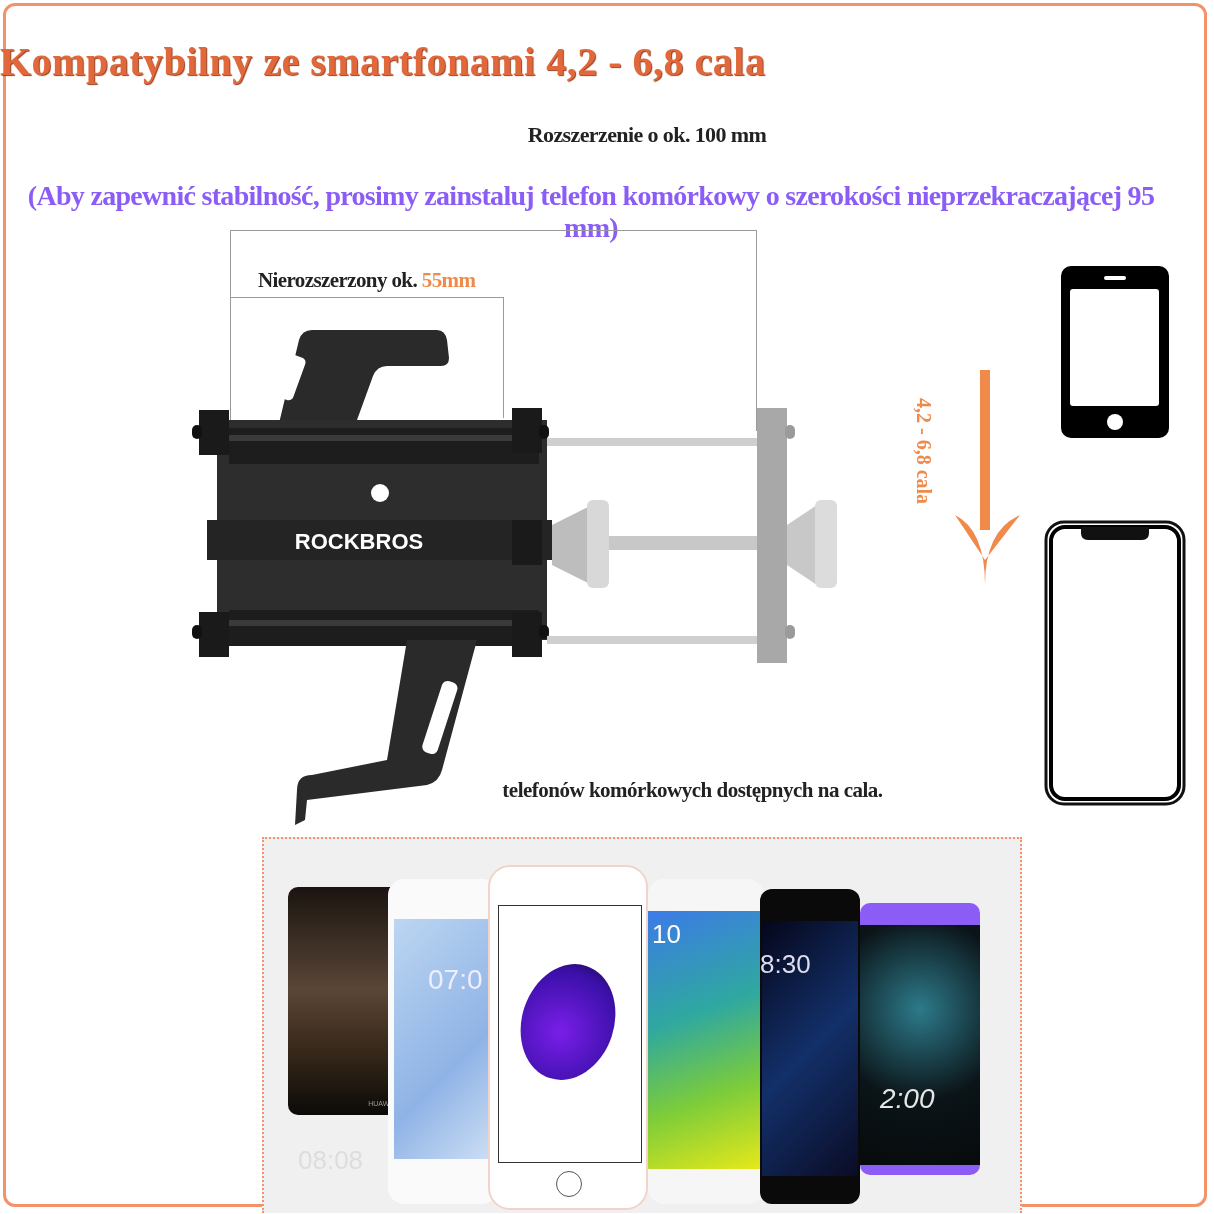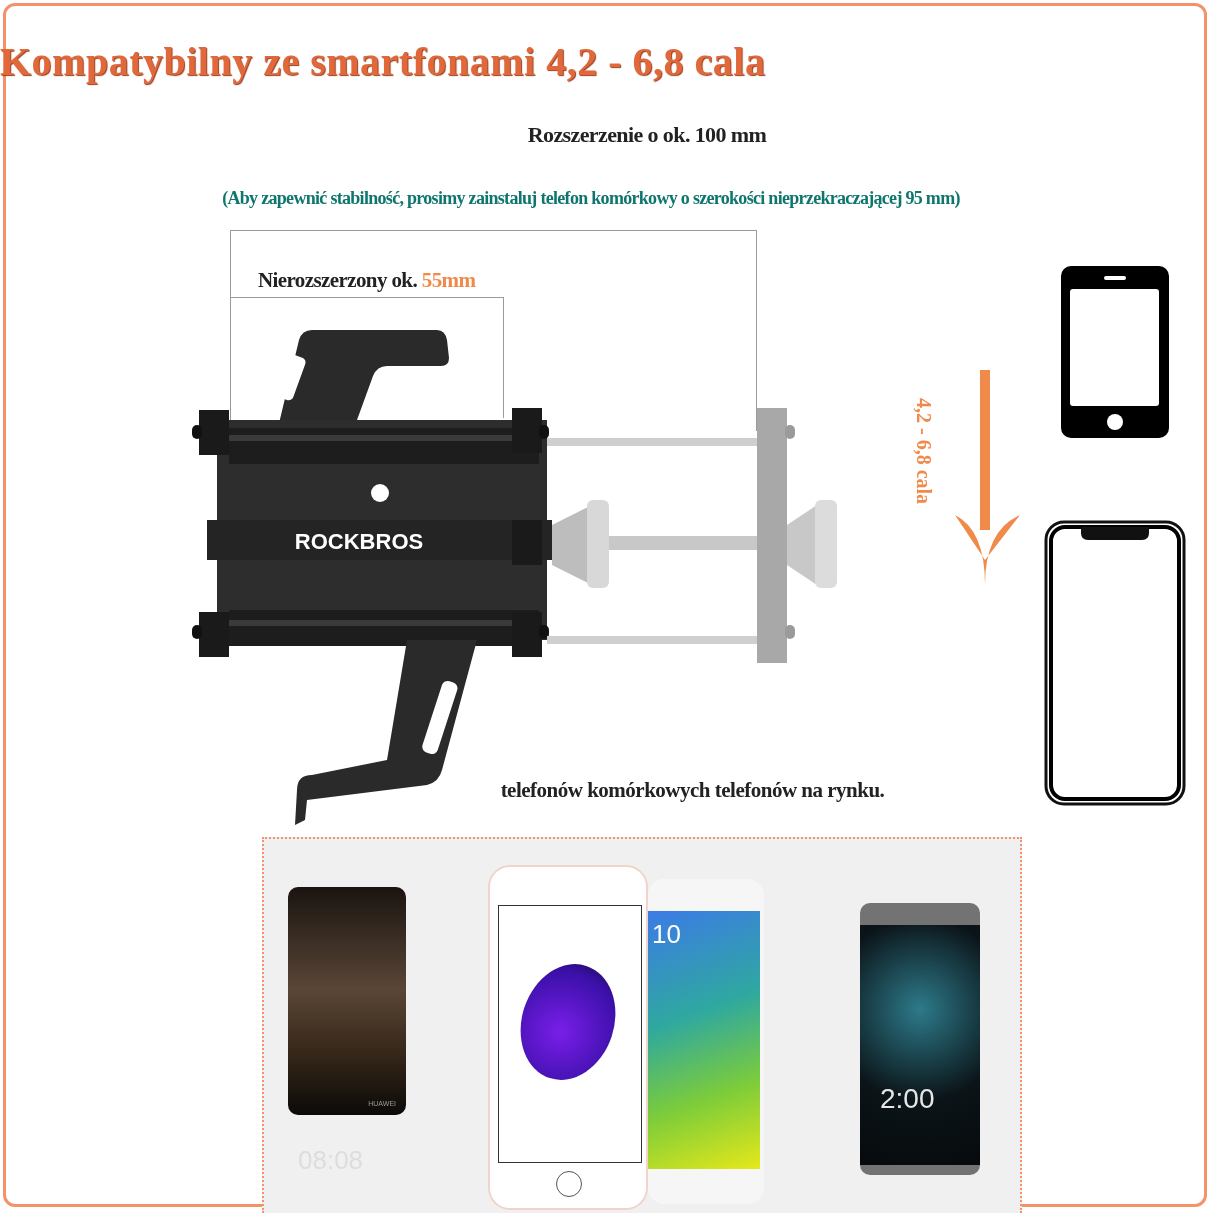--- a/index.html
+++ b/index.html
@@ -1,20 +1,20 @@
 <!DOCTYPE html>
 <html><head>
 <meta charset="utf-8">
 <style>
   html,body{margin:0;padding:0;background:#fff;}
   body{width:1214px;height:1214px;position:relative;overflow:hidden;font-family:"DejaVu Serif",serif;}
   .frame{position:absolute;left:3px;top:3px;width:1204px;height:1204px;border:3px solid #f4926a;border-radius:12px;box-sizing:border-box;}
   .title{position:absolute;left:0;width:1184px;top:38px;text-align:left;font-family:"Liberation Serif",serif;font-weight:bold;font-size:40px;color:#e0683a;letter-spacing:0.5px;text-shadow:1px 1px 1px #9a4020;}
   .sub1{position:absolute;left:0;width:1294px;top:122px;text-align:center;font-family:"Liberation Serif",serif;font-weight:bold;font-size:22px;color:#222;letter-spacing:-0.6px;}
-  .sub2{position:absolute;left:0;width:1182px;top:180px;text-align:center;font-family:"Liberation Serif",serif;font-weight:bold;font-size:18px;color:#0f766e;letter-spacing:-0.7px;margin-top:8px;}
+  .sub2{position:absolute;left:0;width:1182px;top:180px;text-align:center;font-family:"Liberation Serif",serif;font-weight:bold;font-size:28px;color:#8b5cf6;letter-spacing:-0.7px;}
   .dimbox-outer{position:absolute;left:230px;top:230px;width:525px;height:200px;border:1px solid #9a9a9a;border-bottom:none;}
   .dimbox-inner{position:absolute;left:230px;top:297px;width:272px;height:120px;border:1px solid #9a9a9a;border-bottom:none;}
   .nlabel{position:absolute;left:258px;top:268px;font-family:"Liberation Serif",serif;font-weight:bold;font-size:21px;color:#222;letter-spacing:-0.6px;}
   .nlabel .hl{color:#f08a4b;}
   .mount{position:absolute;left:187px;top:320px;}
   .arrow{position:absolute;left:955px;top:370px;}
   .range-label{position:absolute;left:912px;top:398px;writing-mode:vertical-rl;font-family:"Liberation Serif",serif;font-weight:bold;font-size:20px;color:#f08a4b;}
   .phone-small{position:absolute;left:1061px;top:266px;}
   .phone-large{position:absolute;left:1044px;top:520px;}
   .caption{position:absolute;left:420px;width:545px;top:775px;text-align:center;font-family:"Liberation Serif",serif;font-weight:bold;font-size:21px;color:#222;letter-spacing:-0.5px;line-height:31px;}
@@ -90,34 +90,42 @@
   <circle cx="54" cy="156" r="8" fill="#fff"></circle>
 </svg>
 
 <svg class="phone-large" width="142" height="286" viewBox="0 0 142 286">
   <rect x="2" y="2" width="138" height="282" rx="18" fill="none" stroke="#111" stroke-width="3"></rect>
   <rect x="7" y="7" width="128" height="272" rx="14" fill="#fff" stroke="#000" stroke-width="4"></rect>
   <path d="M37 7 L105 7 L105 13 Q105 20 98 20 L44 20 Q37 20 37 13 Z" fill="#111"></path>
 </svg>
 
 <div class="caption">
-  <div>telefonów komórkowych telefonów na rynku.</div>
+  <div>telefonów komórkowych dostępnych na cala.</div>
 </div>
 
 <div class="gallery">
   <div class="ph" style="left:24px;top:48px;width:118px;height:228px;background:linear-gradient(#1a1410,#5a4636 45%,#3a2a1c 70%,#0c0a08);border-radius:10px;">
     <div style="position:absolute;left:10px;top:258px;color:#ddd;font-family:'Liberation Sans',sans-serif;font-size:26px;">08:08</div>
     <div style="position:absolute;right:10px;bottom:8px;color:#999;font-family:'Liberation Sans',sans-serif;font-size:7px;">HUAWEI</div>
+  </div>
+  <div class="ph" style="left:124px;top:40px;width:110px;height:325px;background:#fafafa;border-radius:16px;">
+    <div style="position:absolute;left:6px;top:40px;width:104px;height:240px;background:linear-gradient(135deg,#bcd6f2,#8fb3e6 60%,#cfe0f5);"></div>
+    <div style="position:absolute;left:40px;top:85px;color:#eef;font-family:'Liberation Sans',sans-serif;font-size:28px;">07:0</div>
   </div>
   <div class="ph" style="left:224px;top:26px;width:160px;height:345px;background:#fff;border:2px solid #f1d4c8;border-radius:22px;">
     <div style="position:absolute;left:8px;top:38px;width:142px;height:256px;border:1px solid #333;background:#fff;"></div>
     <div style="position:absolute;left:32px;top:96px;width:92px;height:118px;border-radius:50%;background:radial-gradient(circle at 45% 60%,#7a1ee8,#3a10a8 70%,#1a0840);transform:rotate(18deg);"></div>
     <div style="position:absolute;left:66px;top:304px;width:24px;height:24px;border:1px solid #555;border-radius:50%;"></div>
   </div>
   <div class="ph" style="left:384px;top:40px;width:116px;height:325px;background:#f6f6f6;border-radius:16px;padding-left:41px;">
     <div style="position:absolute;left:0;top:32px;width:112px;height:258px;background:linear-gradient(160deg,#3c7be6,#2fa8a0 40%,#7ccc3a 70%,#e6e81a);"></div>
     <div style="position:absolute;left:4px;top:40px;color:#fff;font-family:'Liberation Sans',sans-serif;font-size:26px;">10</div>
   </div>
-  <div class="ph" style="left:596px;top:64px;width:120px;height:272px;background:#737373;border-radius:10px;">
+  <div class="ph" style="left:496px;top:50px;width:100px;height:315px;background:#0a0a0a;border-radius:12px;">
+    <div style="position:absolute;left:2px;top:32px;width:96px;height:255px;background:linear-gradient(135deg,#05061a,#13306a 50%,#0a0c24);"></div>
+    <div style="position:absolute;left:0;top:60px;color:#dde;font-family:'Liberation Sans',sans-serif;font-size:26px;">8:30</div>
+  </div>
+  <div class="ph" style="left:596px;top:64px;width:120px;height:272px;background:#8b5cf6;border-radius:10px;font-style:italic;">
     <div style="position:absolute;left:0;top:22px;width:120px;height:240px;background:radial-gradient(circle at 50% 35%,#2d7a8a,#0b1418 55%,#070a0c);"></div>
     <div style="position:absolute;left:20px;top:180px;color:#e6e6e6;font-family:'Liberation Sans',sans-serif;font-size:28px;">2:00</div>
   </div>
 </div>
 
 </body></html>

